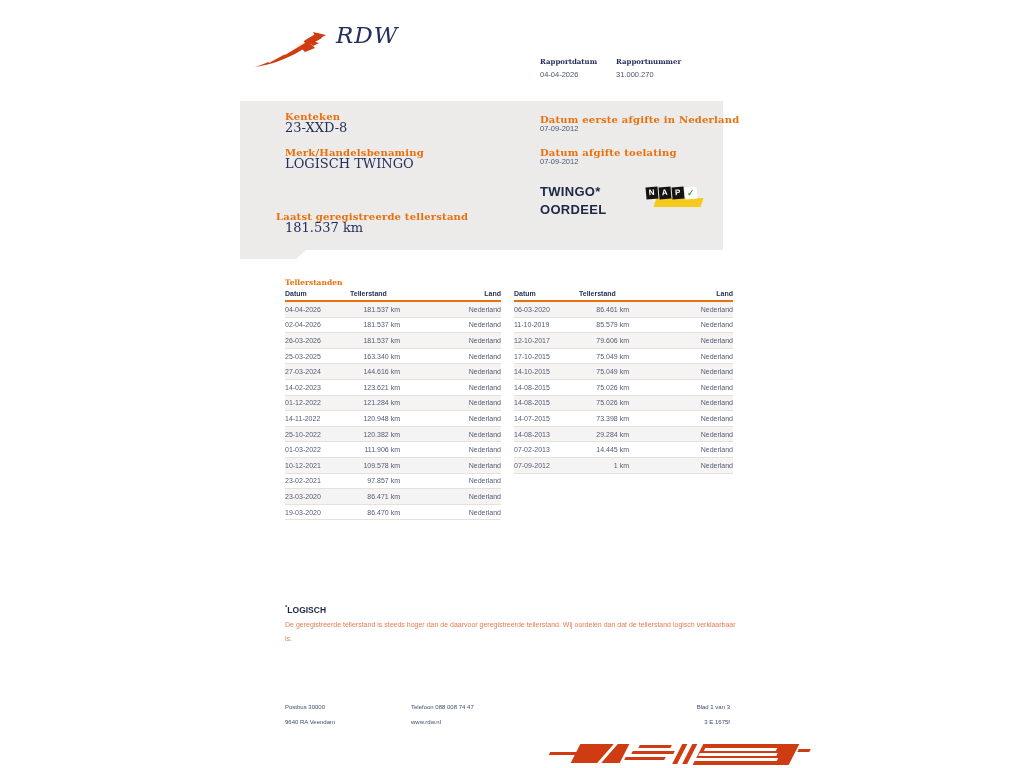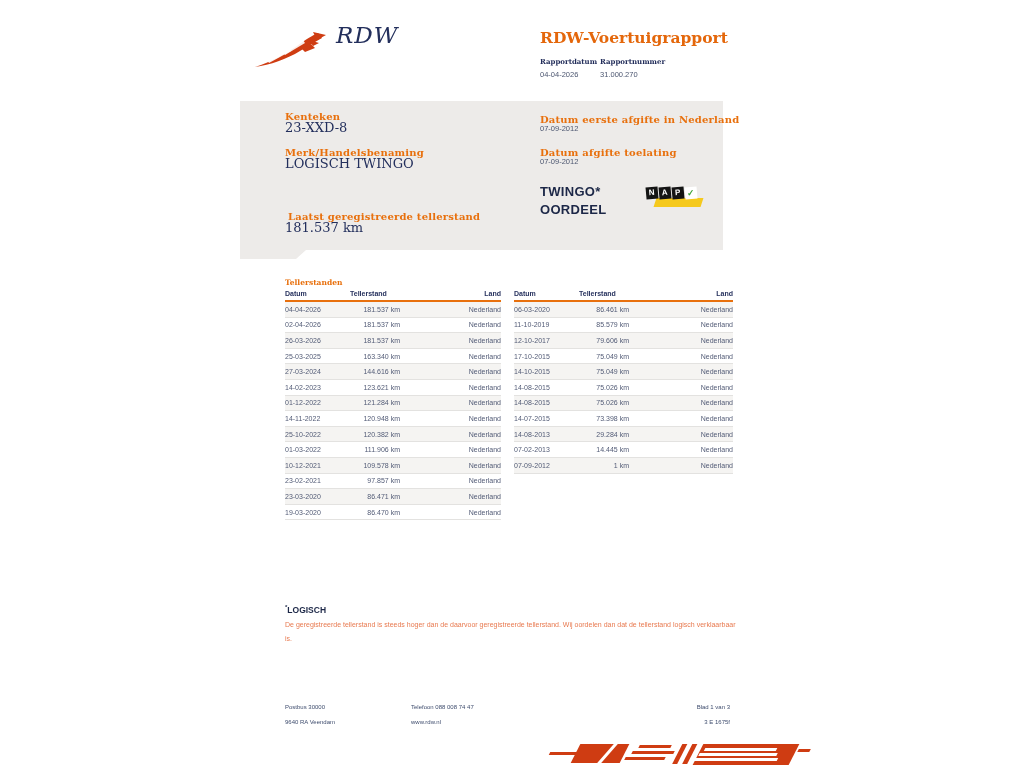--- a/index.html
+++ b/index.html
@@ -5,21 +5,21 @@
   html,body{margin:0;padding:0;background:#fff;}
   #page{position:relative;width:1024px;height:768px;background:#ffffff;overflow:hidden;
         font-family:"Liberation Sans",sans-serif;}
   .abs{position:absolute;}
 
   
   .brand-word{left:336px;top:22px;font-family:"DejaVu Serif",serif;font-size:23px;
               color:#232f5c;letter-spacing:1px;font-style:italic;}
   .doc-title{left:540px;top:28px;font-family:"DejaVu Serif",serif;font-weight:bold;
              font-size:15.5px;color:#e4670b;}
-  .meta{left:540px;top:57px;display:flex;gap:3px;}
+  .meta{left:540px;top:57px;display:flex;gap:19px;}
   .meta .lbl{font-family:"DejaVu Serif",serif;font-weight:bold;font-size:7px;color:#222d5a;}
   .meta .val{margin-top:4px;font-size:7.5px;color:#4c5670;}
 
   
   .panel{left:240px;top:101px;width:483px;height:149px;background:#edebe9;}
   .panel-tab{left:240px;top:250px;width:66px;height:9px;background:#edebe9;
              clip-path:polygon(0 0,100% 0,calc(100% - 10px) 100%,0 100%);}
   .f-label{font-family:"DejaVu Serif",serif;font-weight:bold;font-size:10px;
            color:#e8700d;letter-spacing:.2px;}
   .f-big{font-family:"DejaVu Serif",serif;font-size:13px;color:#232f5c;}
@@ -81,40 +81,39 @@
   <svg class="abs bird" viewBox="0 0 78 46">
     <path fill="#cf3c12" d="M2 41 C18 36 32 28 44 20 C52 14 60 9 65 7 L69 12 C62 16 55 20 47 25 C34 33 17 39 2 41 Z"></path>
     <path fill="#cf3c12" d="M60 6 L73 9 L64 14 Z"></path>
     <path fill="#cf3c12" d="M48 22 L58 18 L62 22 L52 26 Z"></path>
     <path fill="#ffffff" d="M30 26 L50 14 L52 17 L32 29 Z" opacity="0.9"></path>
     <path fill="#ffffff" d="M14 34 L36 22 L38 25 L16 37 Z" opacity="0.9"></path>
     <path fill="#cf3c12" d="M56 14 L66 17 L60 20 Z"></path>
   </svg>
   <div class="abs brand-word">RDW</div>
 
-  <div class="abs doc-title">RDW-Voertuigrapport</div>
   <div class="abs meta">
     <div>
       <div class="lbl">Rapportdatum</div>
       <div class="val">04-04-2026</div>
     </div>
     <div>
       <div class="lbl">Rapportnummer</div>
       <div class="val">31.000.270</div>
     </div>
   </div>
 
   <div class="abs panel"></div>
   <div class="abs panel-tab"></div>
 
   <div class="abs f-label" style="left:285px;top:111px;">Kenteken</div>
   <div class="abs f-big" style="left:285px;top:120px;">23-XXD-8</div>
   <div class="abs f-label" style="left:285px;top:147px;">Merk/Handelsbenaming</div>
   <div class="abs f-big" style="left:285px;top:156px;">LOGISCH TWINGO</div>
-  <div class="abs f-label" style="left:288px;top:211px;">Laatst geregistreerde tellerstand</div>
+  <div class="abs f-label" style="left:276px;top:211px;">Laatst geregistreerde tellerstand</div>
   <div class="abs f-big" style="left:285px;top:220px;">181.537 km</div>
 
   <div class="abs f-label" style="left:540px;top:114px;">Datum eerste afgifte in Nederland</div>
   <div class="abs f-sm" style="left:540px;top:124px;">07-09-2012</div>
   <div class="abs f-label" style="left:540px;top:147px;">Datum afgifte toelating</div>
   <div class="abs f-sm" style="left:540px;top:157px;">07-09-2012</div>
 
   <div class="abs oordeel">
     <div>TWINGO*</div>
     <div>OORDEEL</div>

